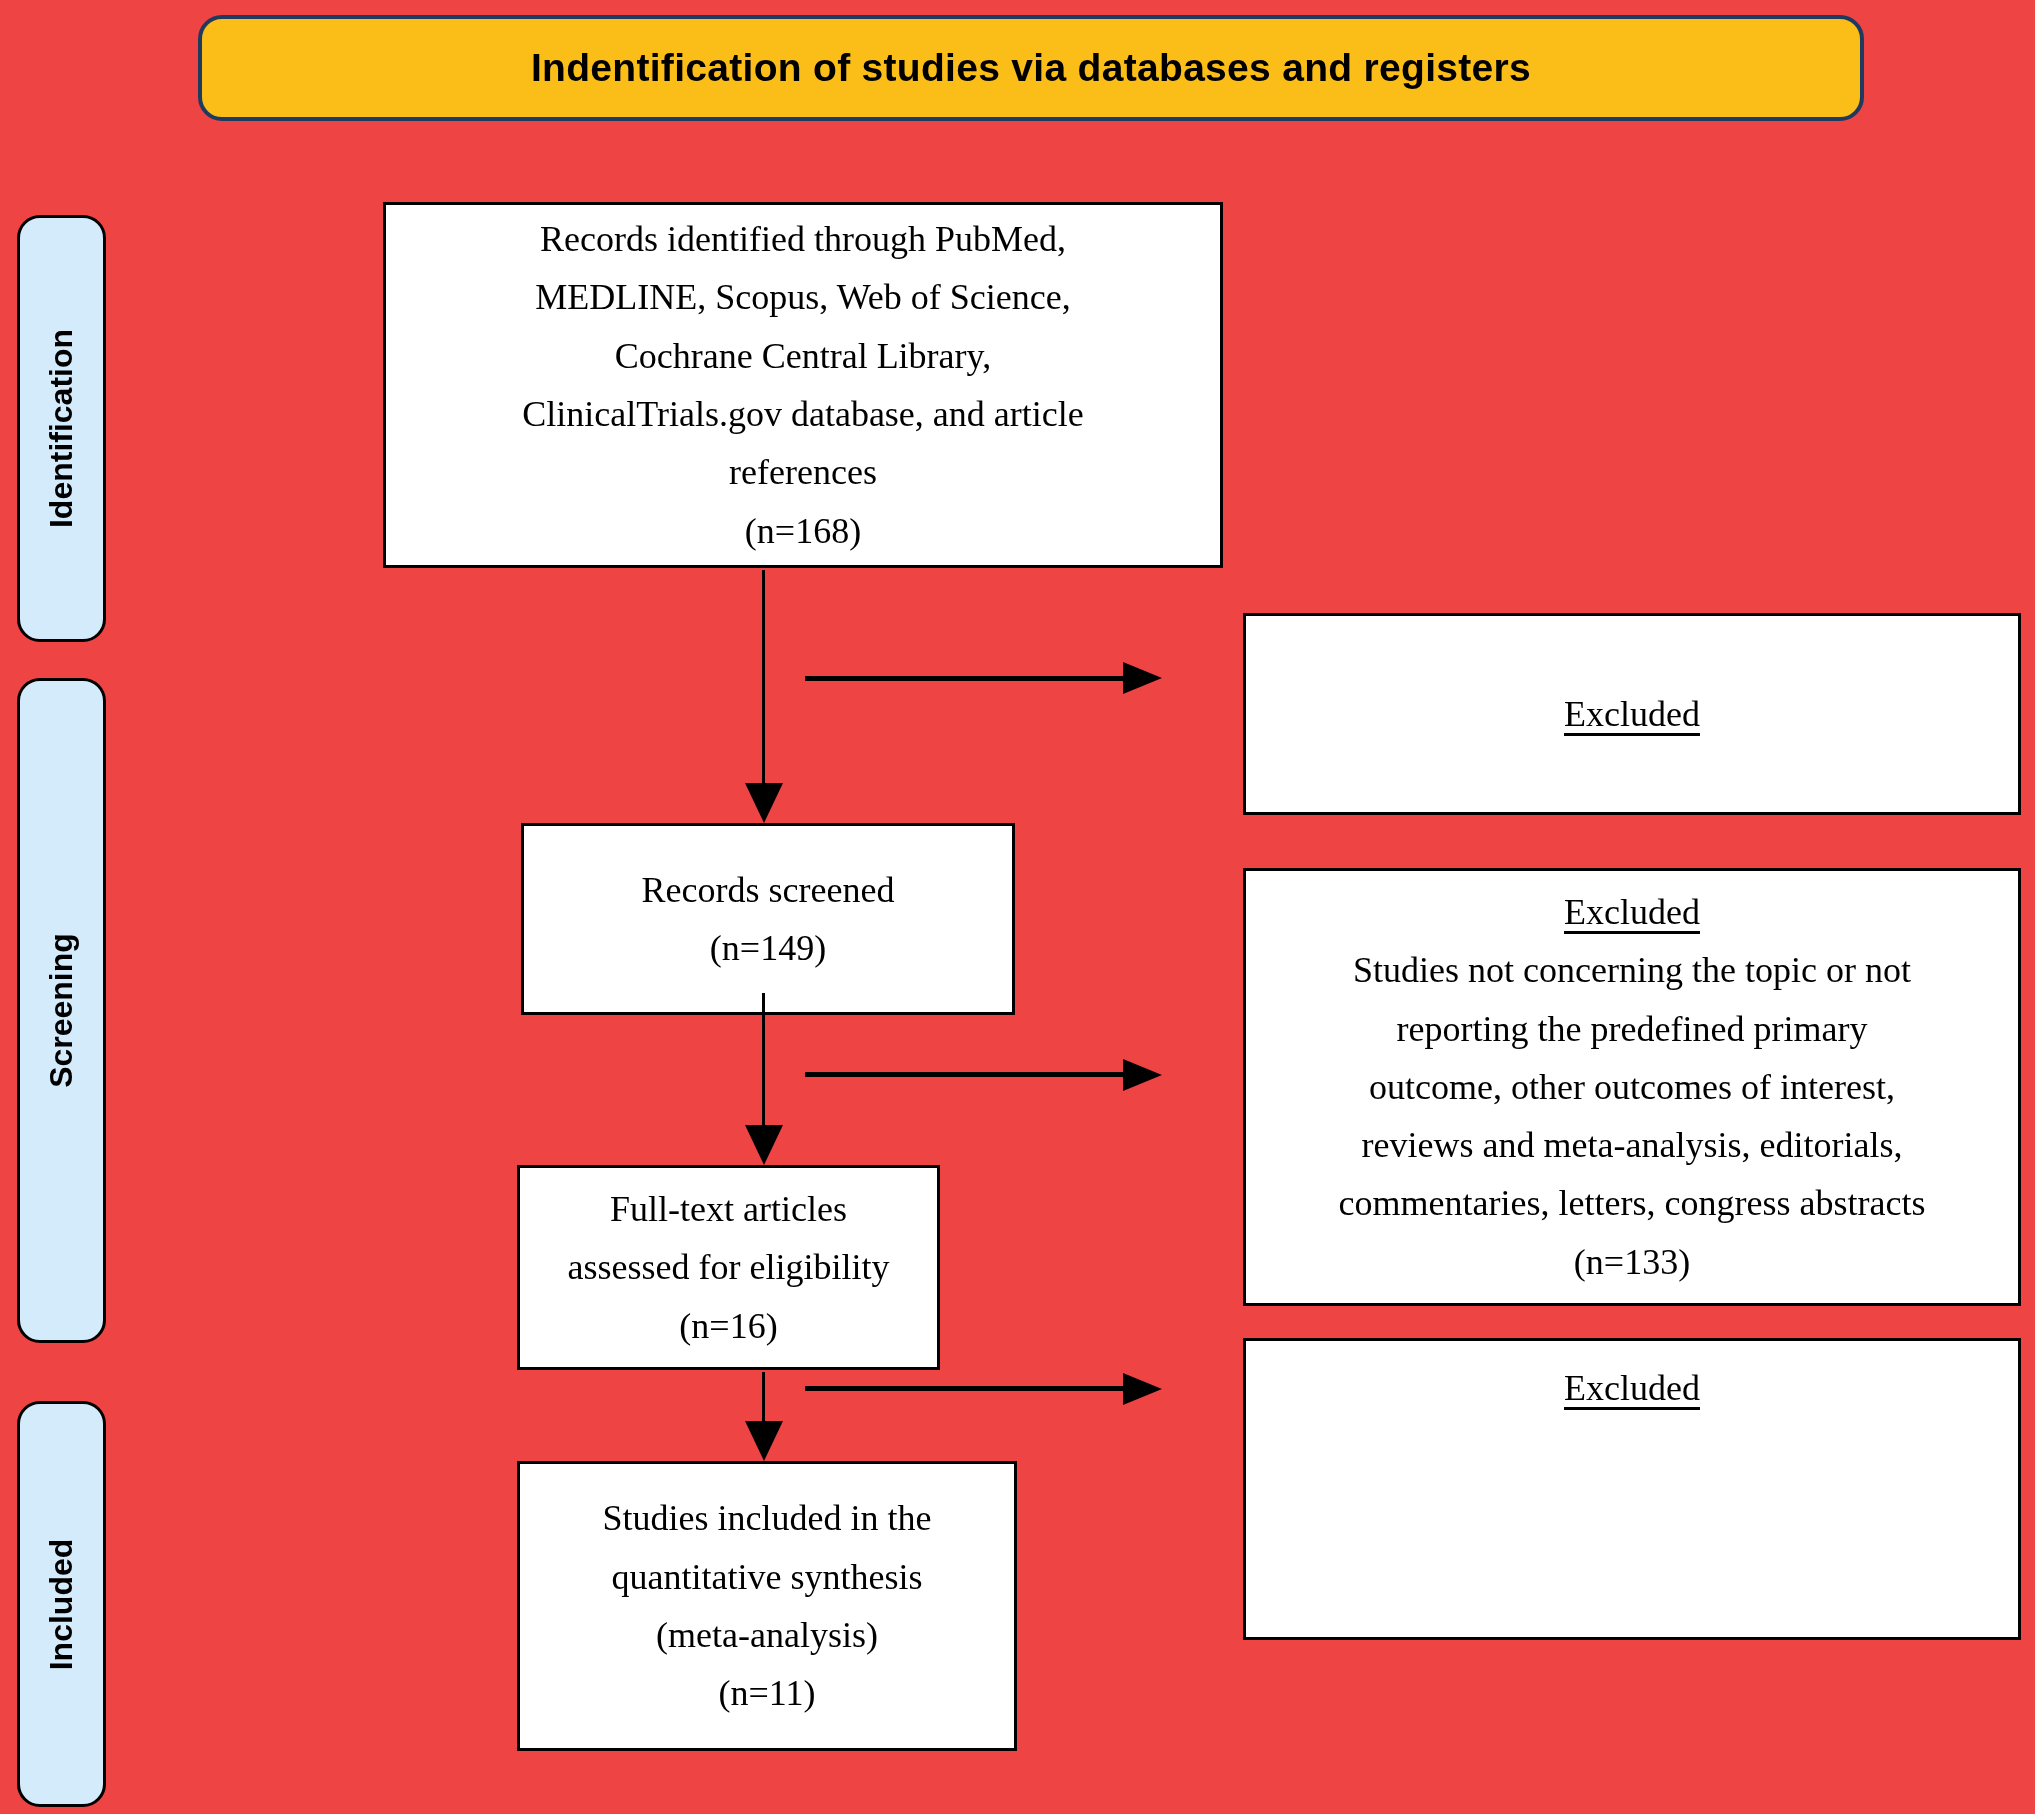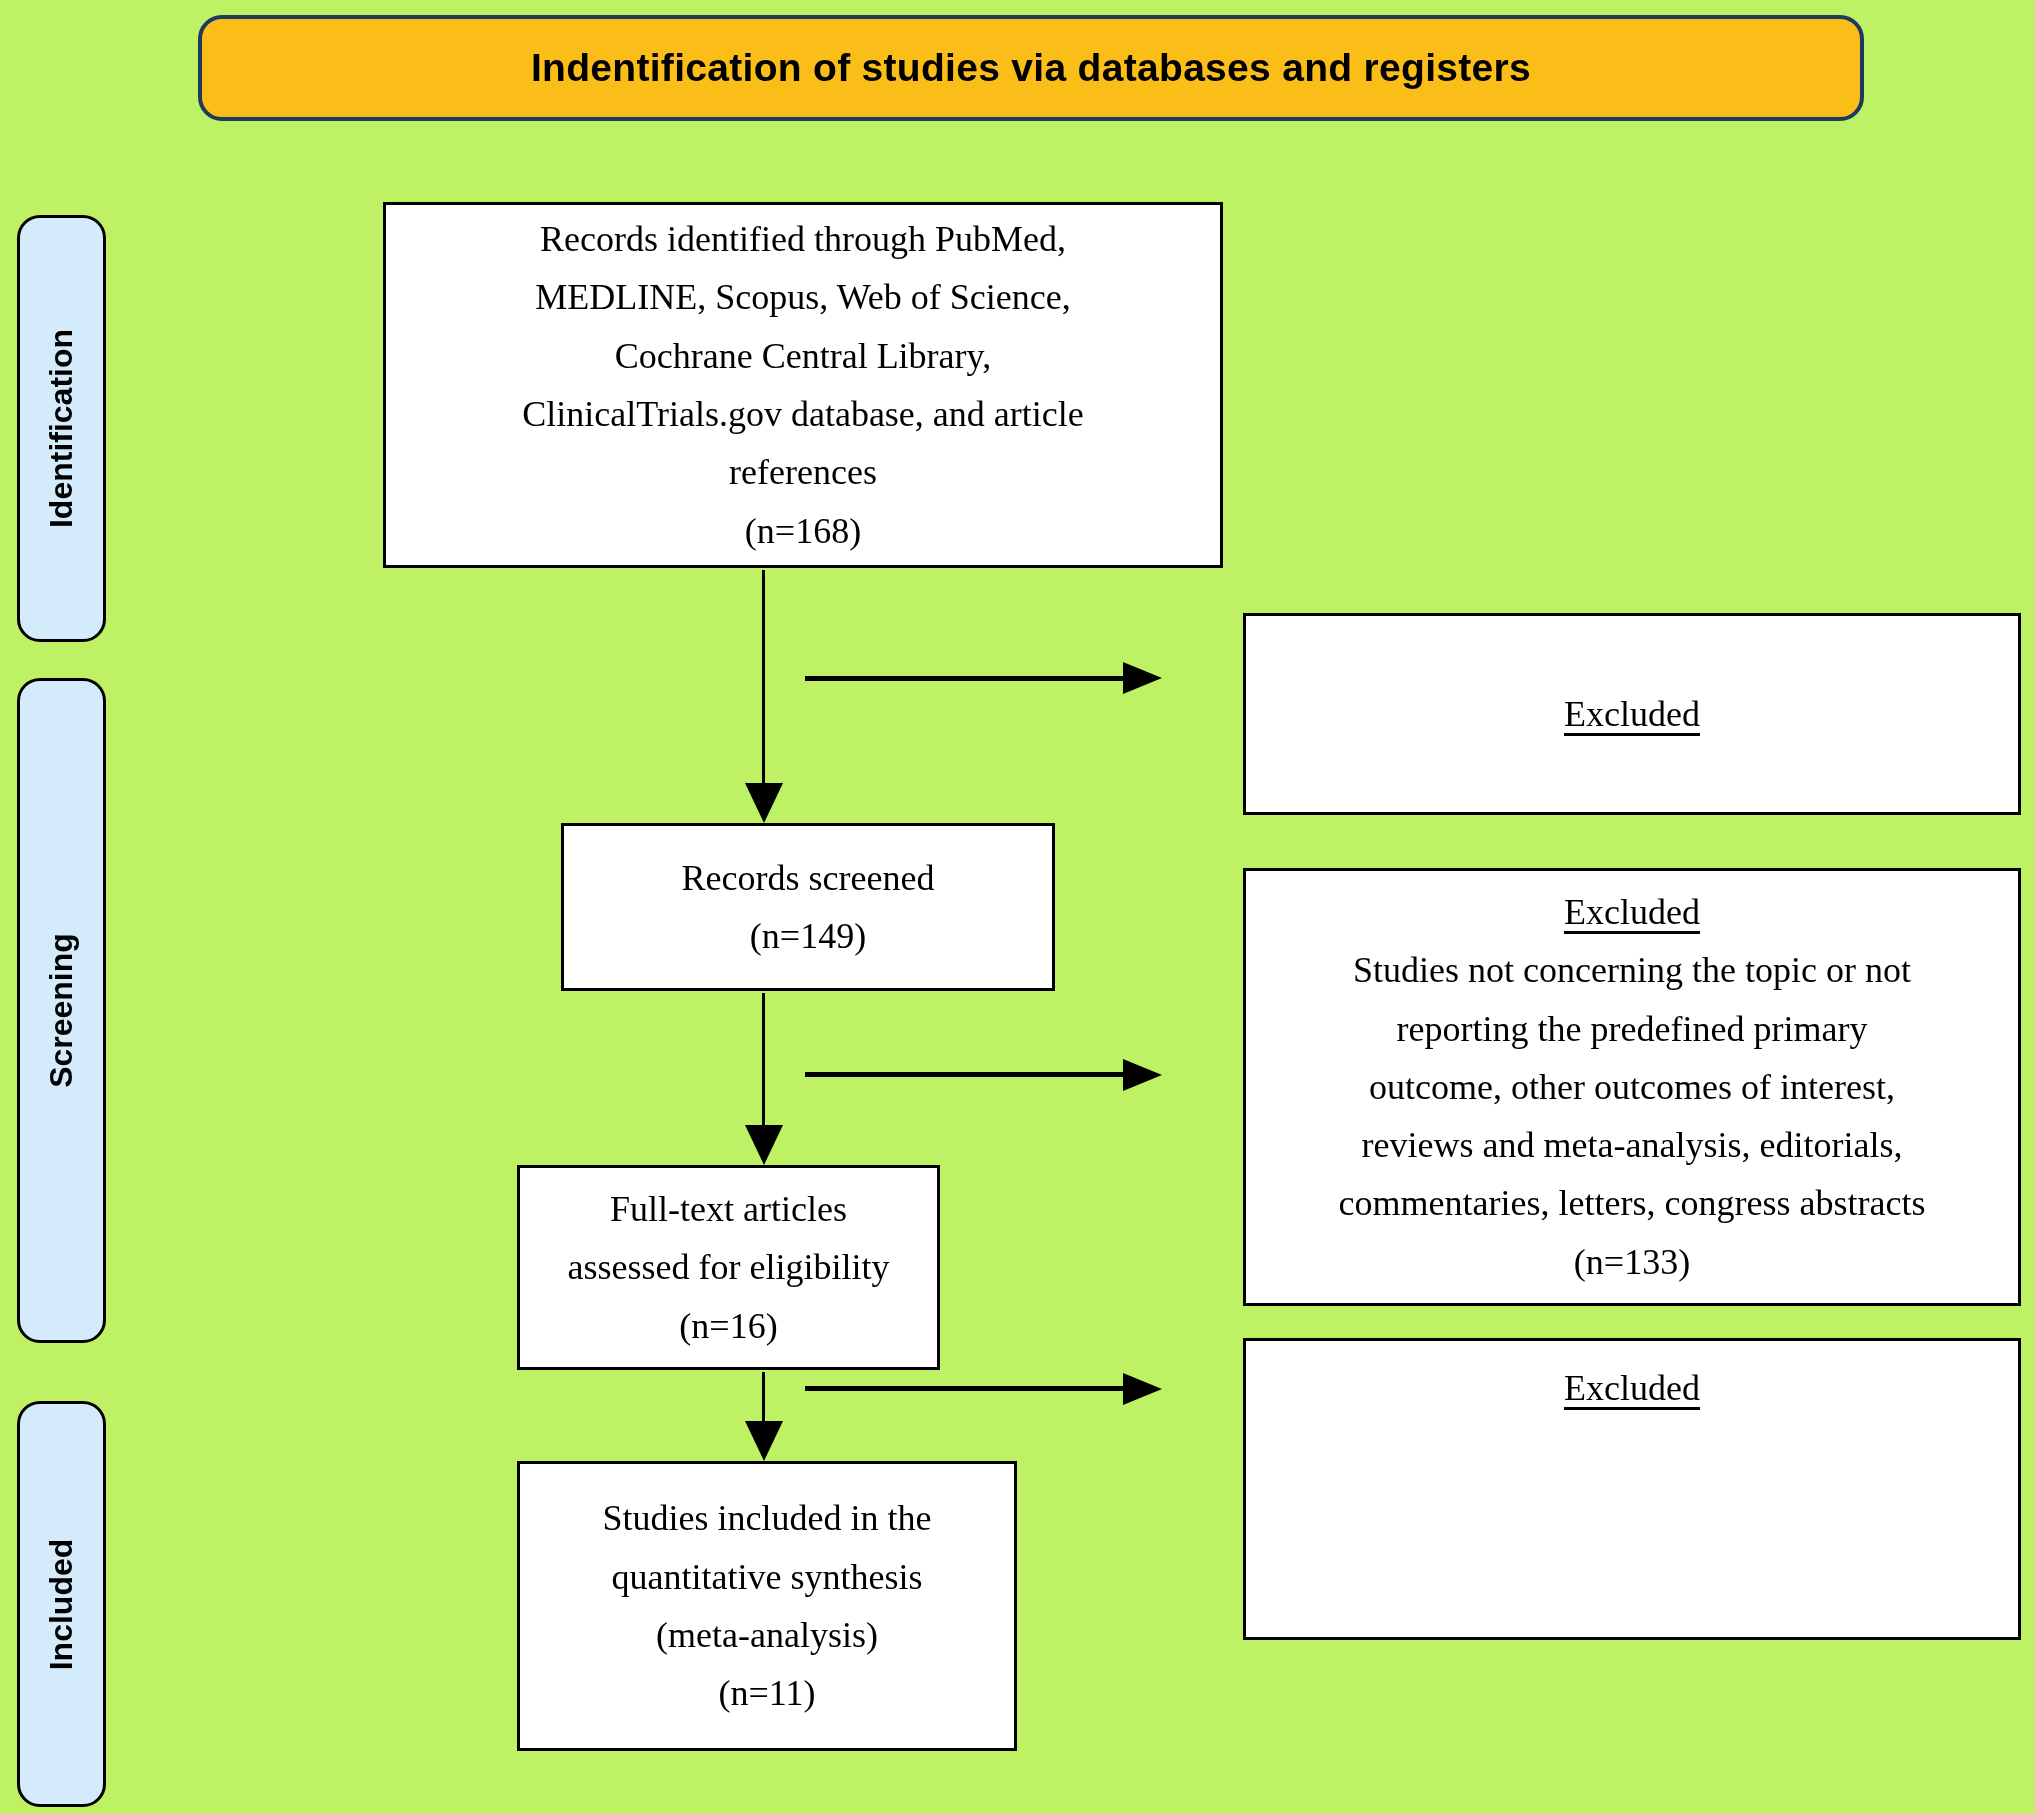--- a/index.html
+++ b/index.html
@@ -1,20 +1,20 @@
 <!DOCTYPE html>
 <html style="--banner-fill: #FBBD17; --banner-border: #1E3A5F; --stage-fill: #D3EBFB; --line-color: #000000;font-size:10.7px"><head>
 <meta charset="utf-8">
 <style>
   html, body { margin: 0; padding: 0; background: #ffffff; }
   #canvas {
     position: relative;
     width: 2035px;
     height: 1815px;
-    background: #bef264;
+    background: #ef4444;
     overflow: hidden;
     font-family: "Liberation Serif", serif;
   }
 
   
   .banner {
     position: absolute;
     left: 198px; top: 14.8px;
     width: 1666px; height: 106px;
     background: var(--banner-fill, #FBBD17);
@@ -53,21 +53,21 @@
     position: absolute;
     background: #fff;
     border: 3.4px solid #000;
     box-sizing: border-box;
     display: flex; align-items: center; justify-content: center;
     text-align: center;
     white-space: pre-line;
     font-size: 36px; line-height: 1.62; color: #000;
   }
   #box-identified { left: 383px; top: 202px;  width: 840px; height: 366px; }
-  #box-screened   { left: 521px; top: 823px; width: 494px;  height: 168px; margin-left: 40px; }
+  #box-screened   { left: 521px; top: 823px; width: 494px;  height: 192px; }
   #box-fulltext   { left: 517px; top: 1165px; width: 423px;  height: 205px; }
   #box-included   { left: 517px; top: 1461px; width: 500px;  height: 290px; }
 
   
   .excl-box {
     position: absolute;
     left: 1243px; width: 778px;
     background: #fff;
     border: 3.4px solid #000;
     box-sizing: border-box;

